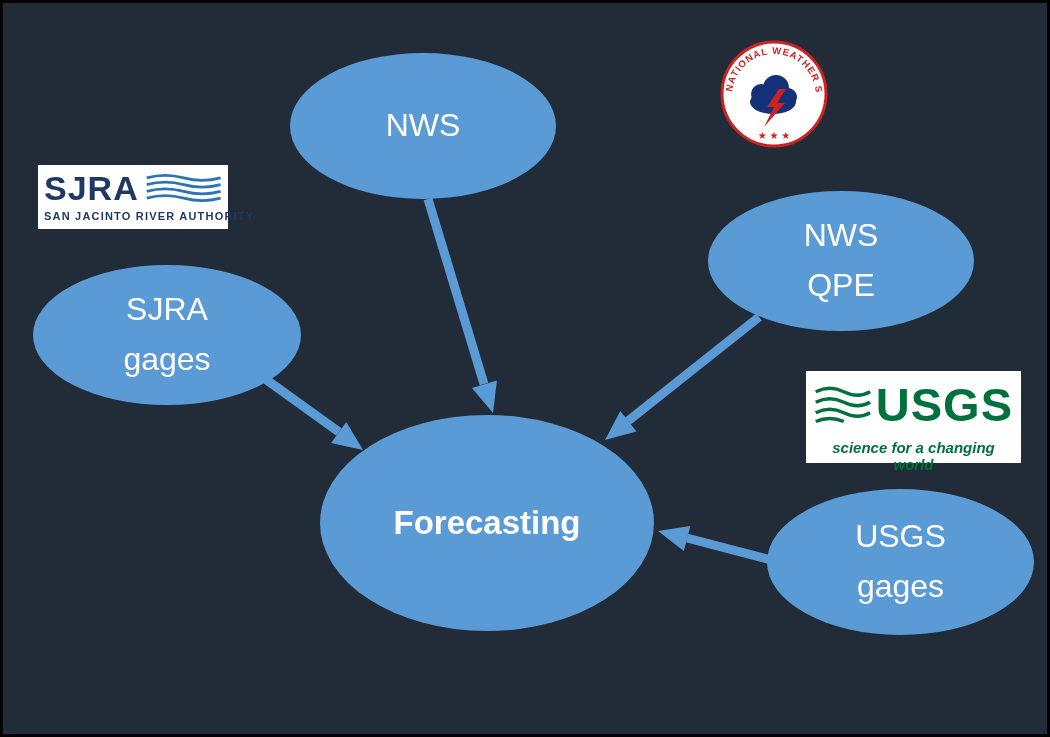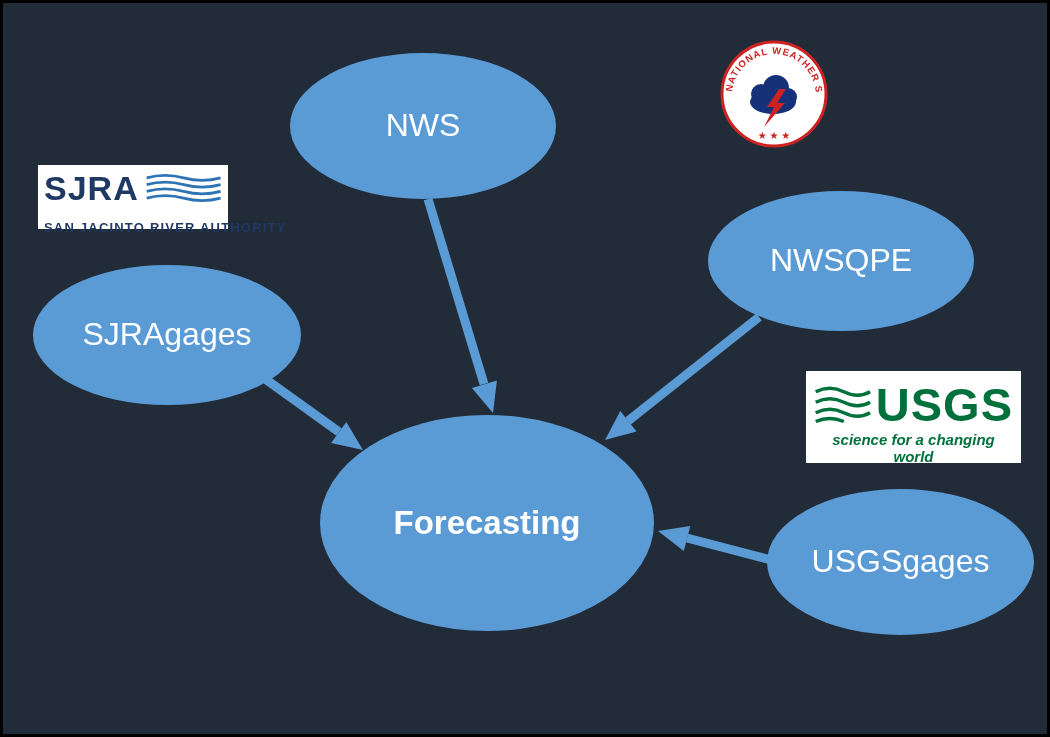--- a/index.html
+++ b/index.html
@@ -4,21 +4,21 @@
 <style>
   * { margin:0; padding:0; box-sizing:border-box; }
   html,body { width:1050px; height:737px; overflow:hidden; background:#000; }
   .slide {
     position:relative; width:1050px; height:737px;
     background:#222B38; border:3px solid #000;
     font-family:"Liberation Sans","DejaVu Sans",sans-serif;
   }
   .node {
     position:absolute; background:#5B9BD5; border-radius:50%;
-    display:flex; flex-direction:row; align-items:center; justify-content:center;
+    display:flex; flex-direction:column; align-items:center; justify-content:center;
     color:#FFFFFF; font-size:32px; line-height:1.55; text-align:center;
   }
   .node.center { font-weight:bold; font-size:33px; line-height:1.5; }
   .node-nws-qpf   { left:287px; top:50px;  width:266px; height:146px; }
   .node-sjra-gages{ left:30px;  top:262px; width:268px; height:140px; }
   .node-nws-qpe   { left:705px; top:188px; width:266px; height:140px; }
   .node-usgs-gages{ left:764px; top:486px; width:267px; height:146px; }
   .node-center    { left:317px; top:412px; width:334px; height:216px; }
 
   .arrows { position:absolute; left:0; top:0; width:1050px; height:737px; pointer-events:none; }
@@ -26,30 +26,30 @@
   .caption {
     position:absolute; left:0; right:0; top:646px; text-align:center;
     color:#F5F5F5; font-size:38px; letter-spacing:0.5px;
   }
 
   .logo { position:absolute; background:#FFFFFF; }
   
   .logo-sjra { left:35px; top:162px; width:190px; height:64px; padding:3px 6px 2px 6px; }
   .sjra-top { display:flex; align-items:center; gap:6px; height:40px; }
   .sjra-acronym { color:#203864; font-weight:bold; font-size:34px; letter-spacing:1px; }
-  .sjra-fullname { color:#203864; font-weight:bold; font-size:13px; letter-spacing:1.2px; white-space:nowrap; margin-top:12px; }
+  .sjra-fullname { color:#203864; font-weight:bold; font-size:11px; letter-spacing:1.2px; white-space:nowrap; margin-top:2px; }
   
   .logo-circle { background:transparent; }
   .logo-noaa { left:598px; top:36px; width:110px; height:110px; }
   .logo-nws  { left:716px; top:36px; width:110px; height:110px; }
   
   .logo-usgs { left:803px; top:368px; width:215px; height:92px; padding:6px 8px 4px 8px; }
   .usgs-row { display:flex; align-items:center; justify-content:flex-start; gap:4px; height:54px; }
   .usgs-acronym { color:#00703C; font-weight:bold; font-size:47px; letter-spacing:1px; }
-  .usgs-tagline { color:#00703C; font-style:italic; font-weight:bold; font-size:15px; text-align:center; margin-top:0; }
+  .usgs-tagline { color:#00703C; font-style:italic; font-weight:bold; font-size:15px; text-align:center; margin-top:8px; }
 </style>
 </head>
 <body>
 
 <div class="slide">
 
   <svg class="arrows" viewBox="0 0 1050 737">
     <g stroke="#5B9BD5" stroke-width="9" fill="#5B9BD5">
       <line x1="425" y1="196" x2="481" y2="381"></line>
       <polygon points="490,410 468.9,385.0 493.9,377.6" stroke="none"></polygon>

